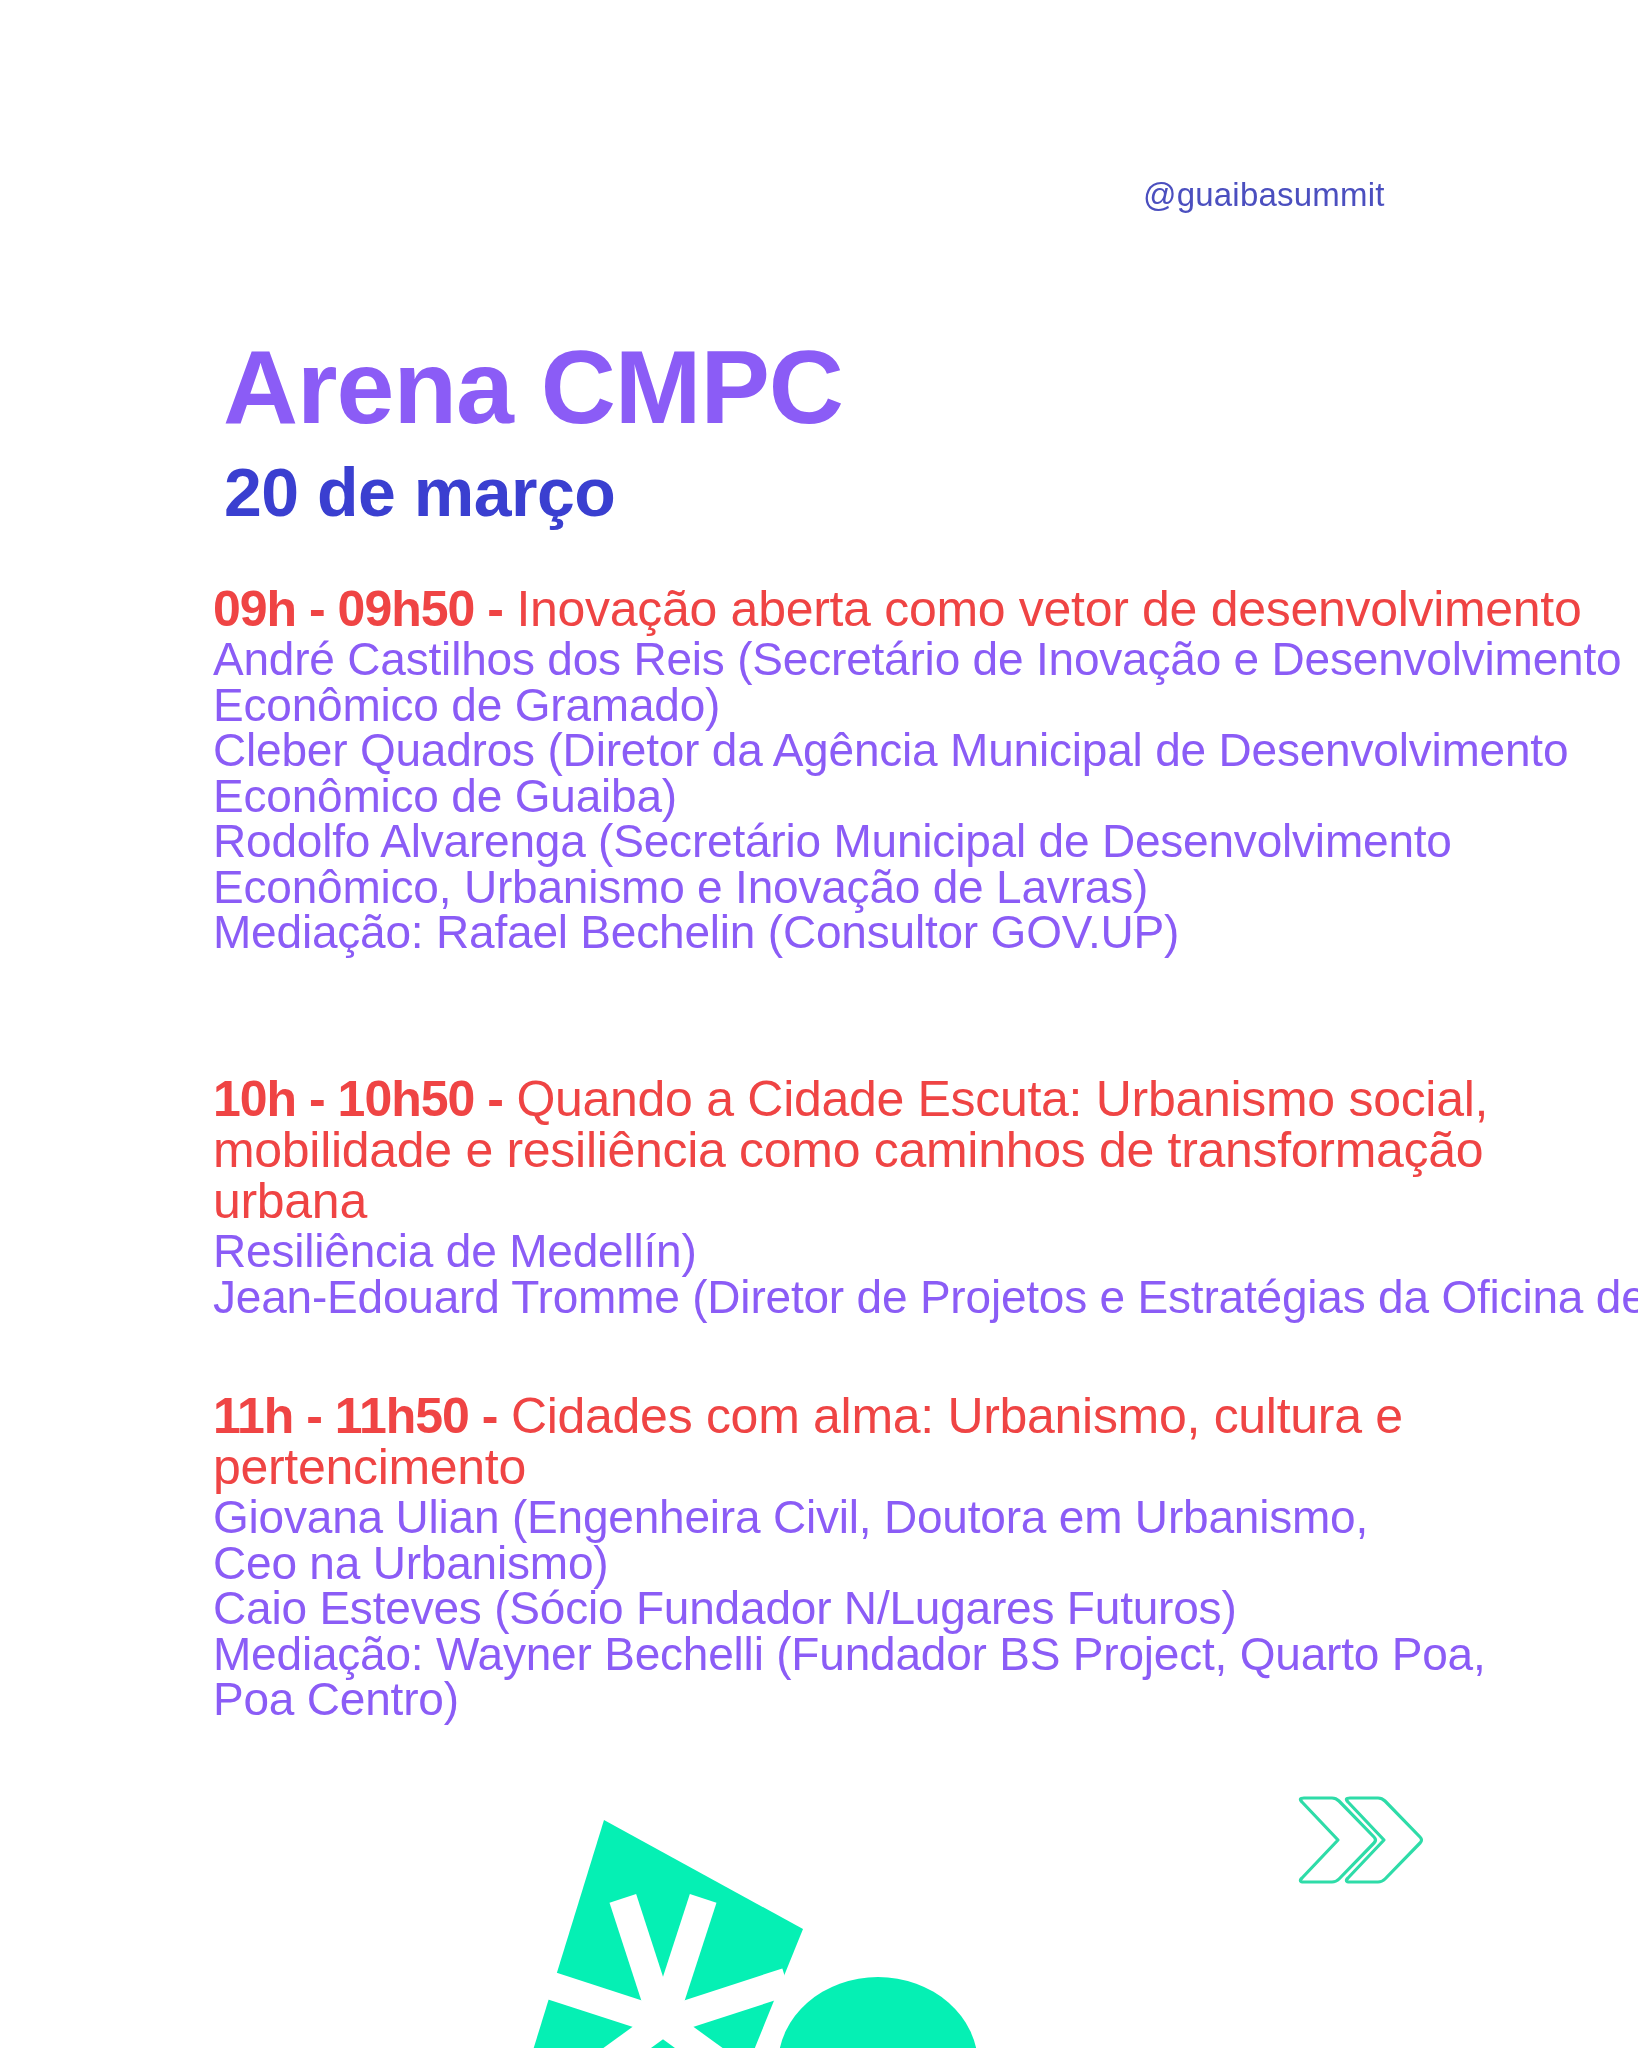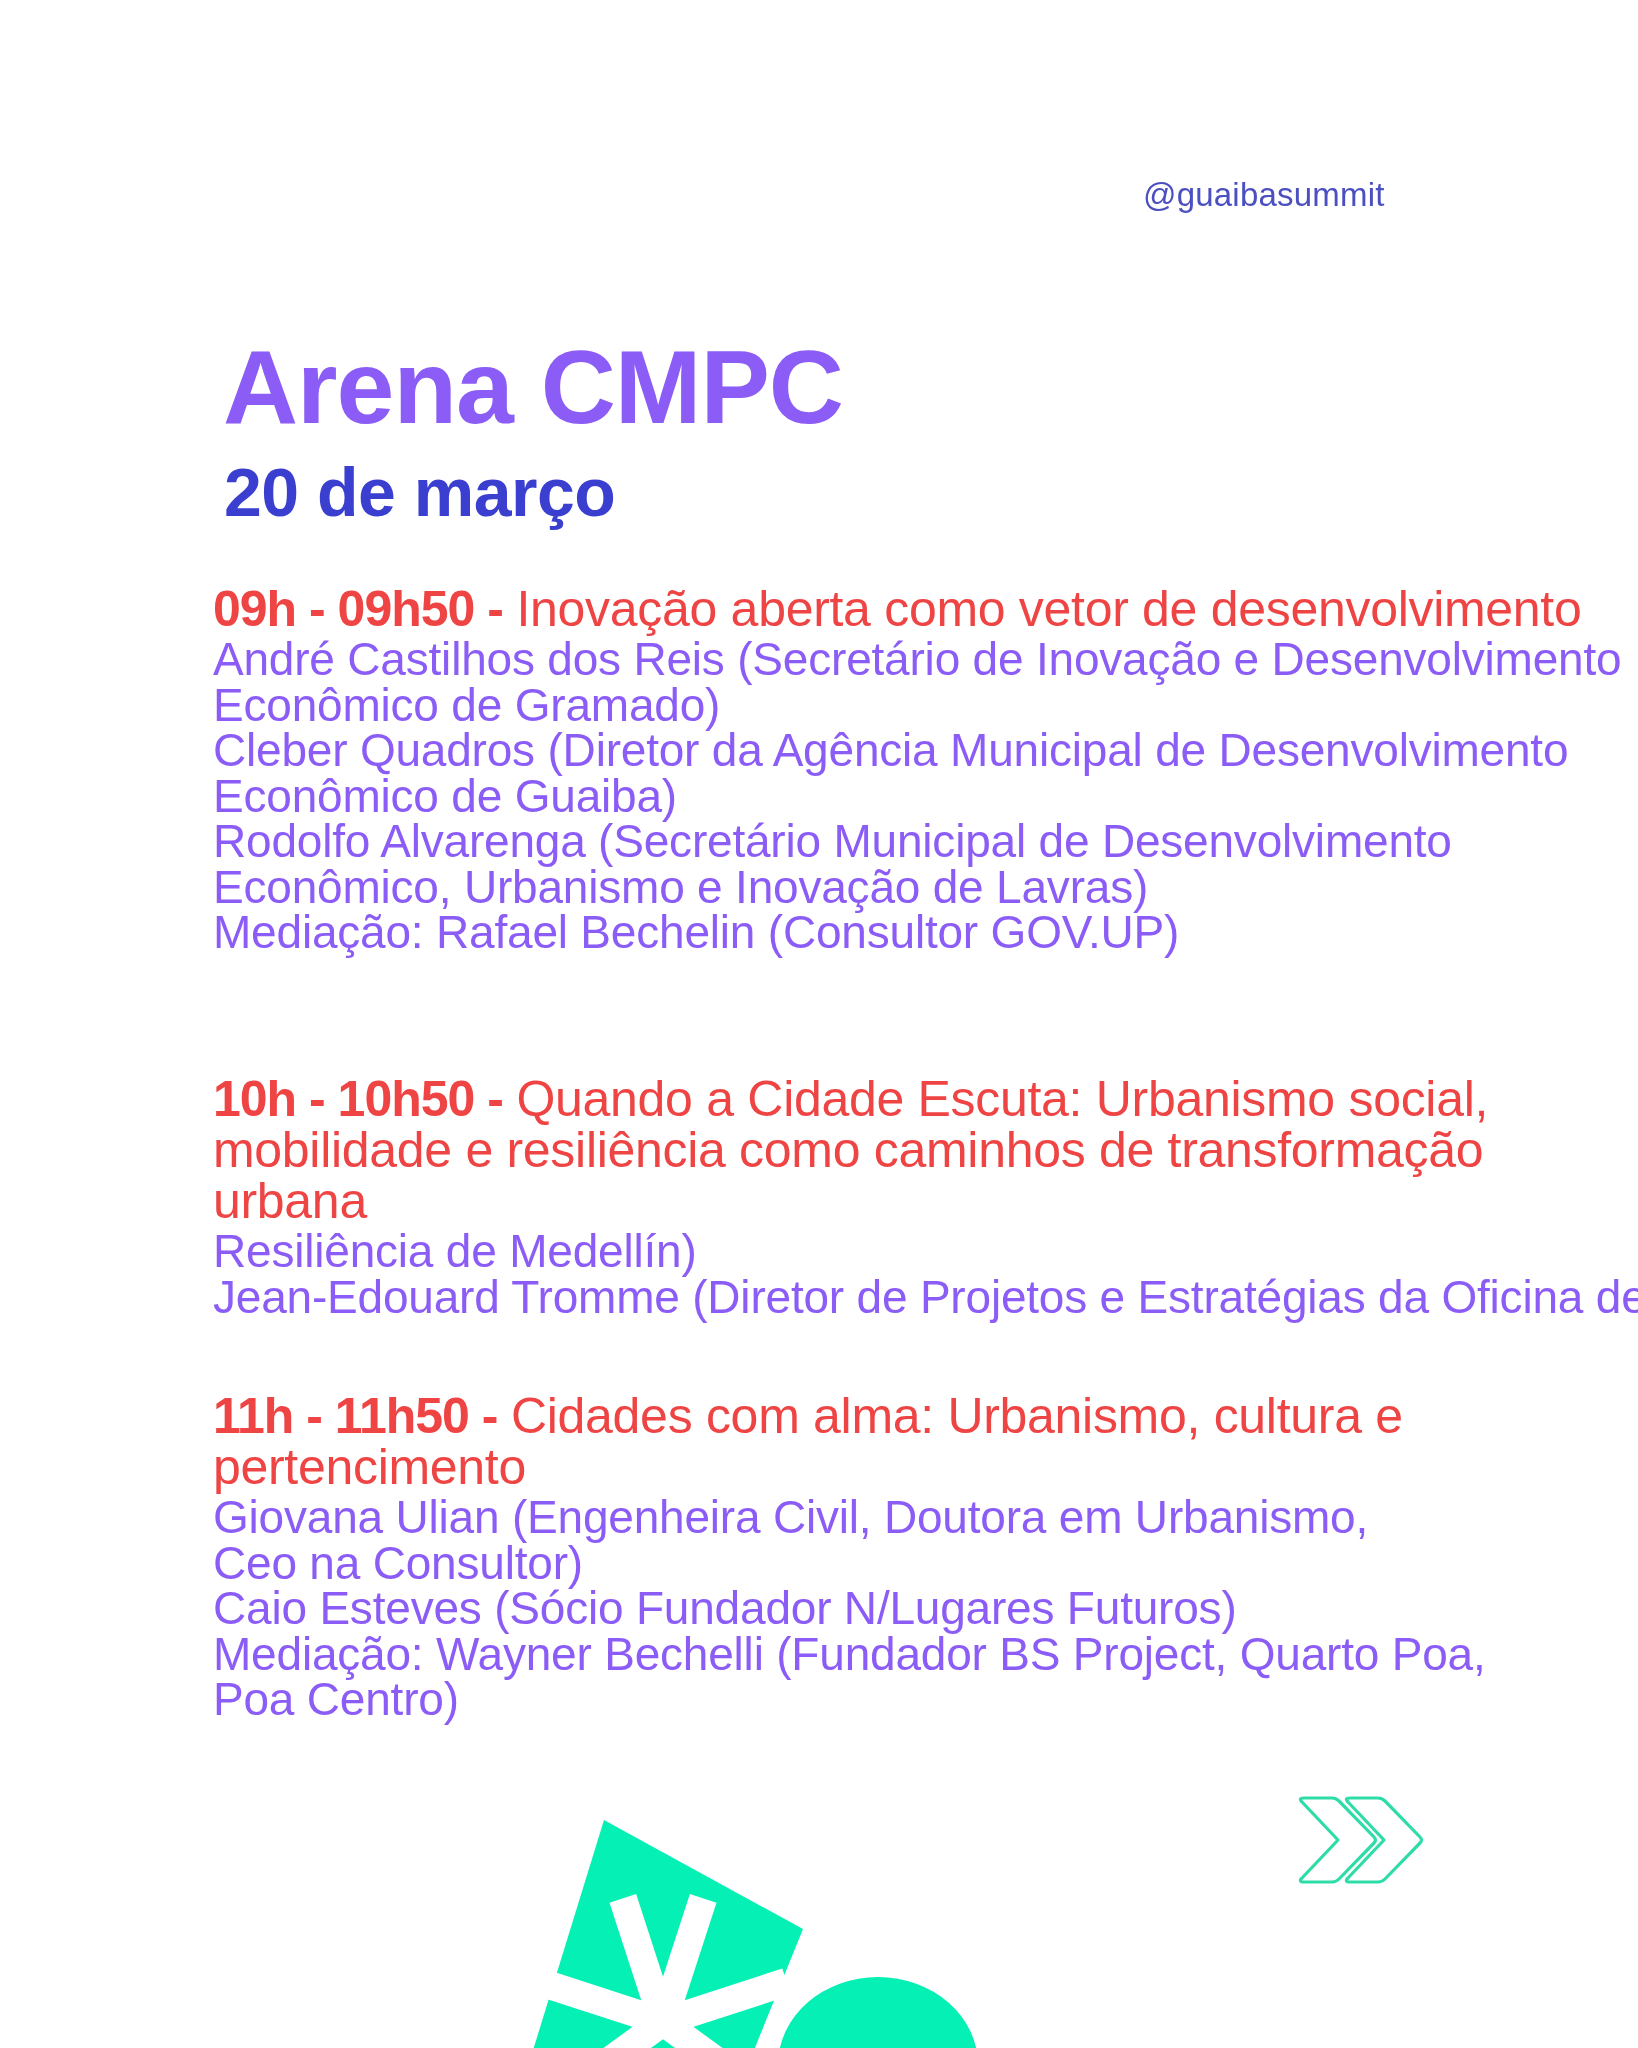--- a/index.html
+++ b/index.html
@@ -114,21 +114,21 @@
   </div>
   <div class="speaker-line">Resiliência de Medellín)</div>
   <div class="speaker-line">Jean-Edouard Tromme (Diretor de Projetos e Estratégias da Oficina de</div>
 </section>
 
 <section class="session" id="s3">
   <div class="session-header">
     <span class="session-time">11h - 11h50 -</span><span> Cidades com alma: Urbanismo, cultura e pertencimento</span>
   </div>
   <div class="speaker-line">Giovana Ulian (Engenheira Civil, Doutora em Urbanismo,</div>
-  <div class="speaker-line">Ceo na Consultor)</div>
+  <div class="speaker-line">Ceo na Urbanismo)</div>
   <div class="speaker-line">Caio Esteves (Sócio Fundador N/Lugares Futuros)</div>
   <div class="speaker-line">Mediação: Wayner Bechelli (Fundador BS Project, Quarto Poa,</div>
   <div class="speaker-line">Poa Centro)</div>
 </section>
 
 <div class="chevrons">
   <svg width="135" height="100" viewBox="0 0 135 100">
     <path d="M14 8 L42 8 Q46 8 49 11 L84 47 Q87 50 84 53 L49 89 Q46 92 42 92 L14 92 Q8 92 12 88 L48 50 L12 12 Q8 8 14 8 Z" fill="none" stroke="#2edca8" stroke-width="3.2" stroke-linejoin="round"></path>
     <path d="M68 8 L96 8 Q100 8 103 11 L138 47 Q141 50 138 53 L103 89 Q100 92 96 92 L68 92 Q62 92 66 88 L102 50 L66 12 Q62 8 68 8 Z" fill="none" stroke="#2edca8" stroke-width="3.2" stroke-linejoin="round" transform="translate(-8,0)"></path>
   </svg>

